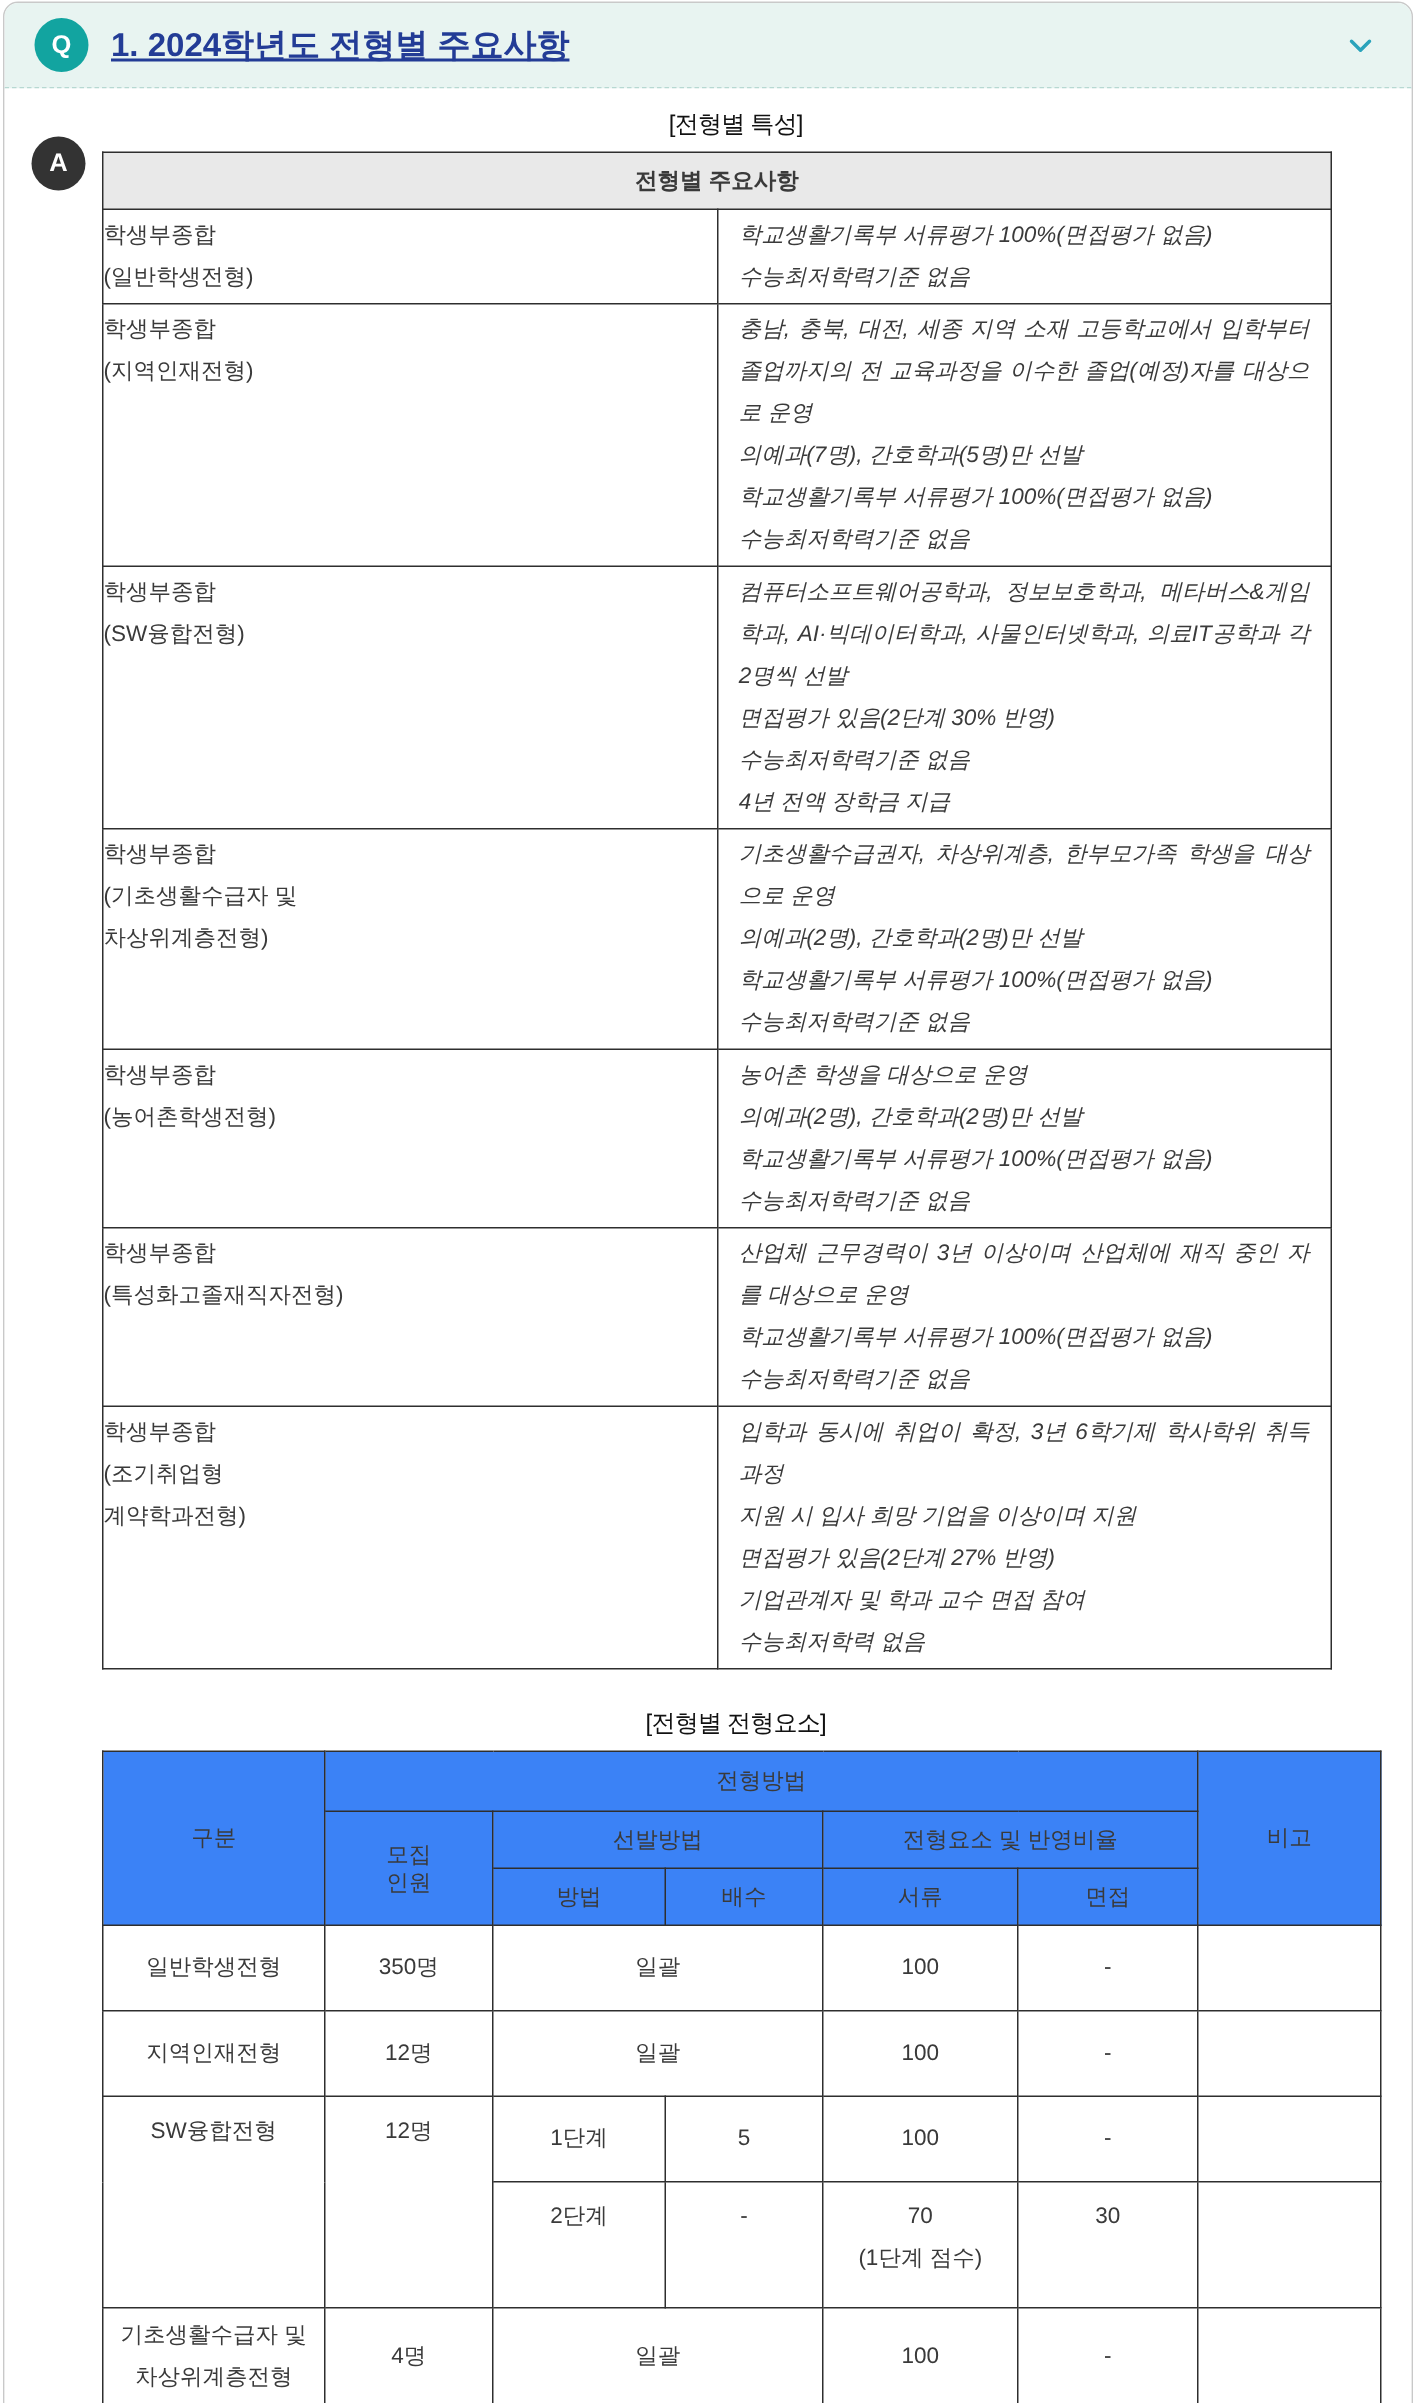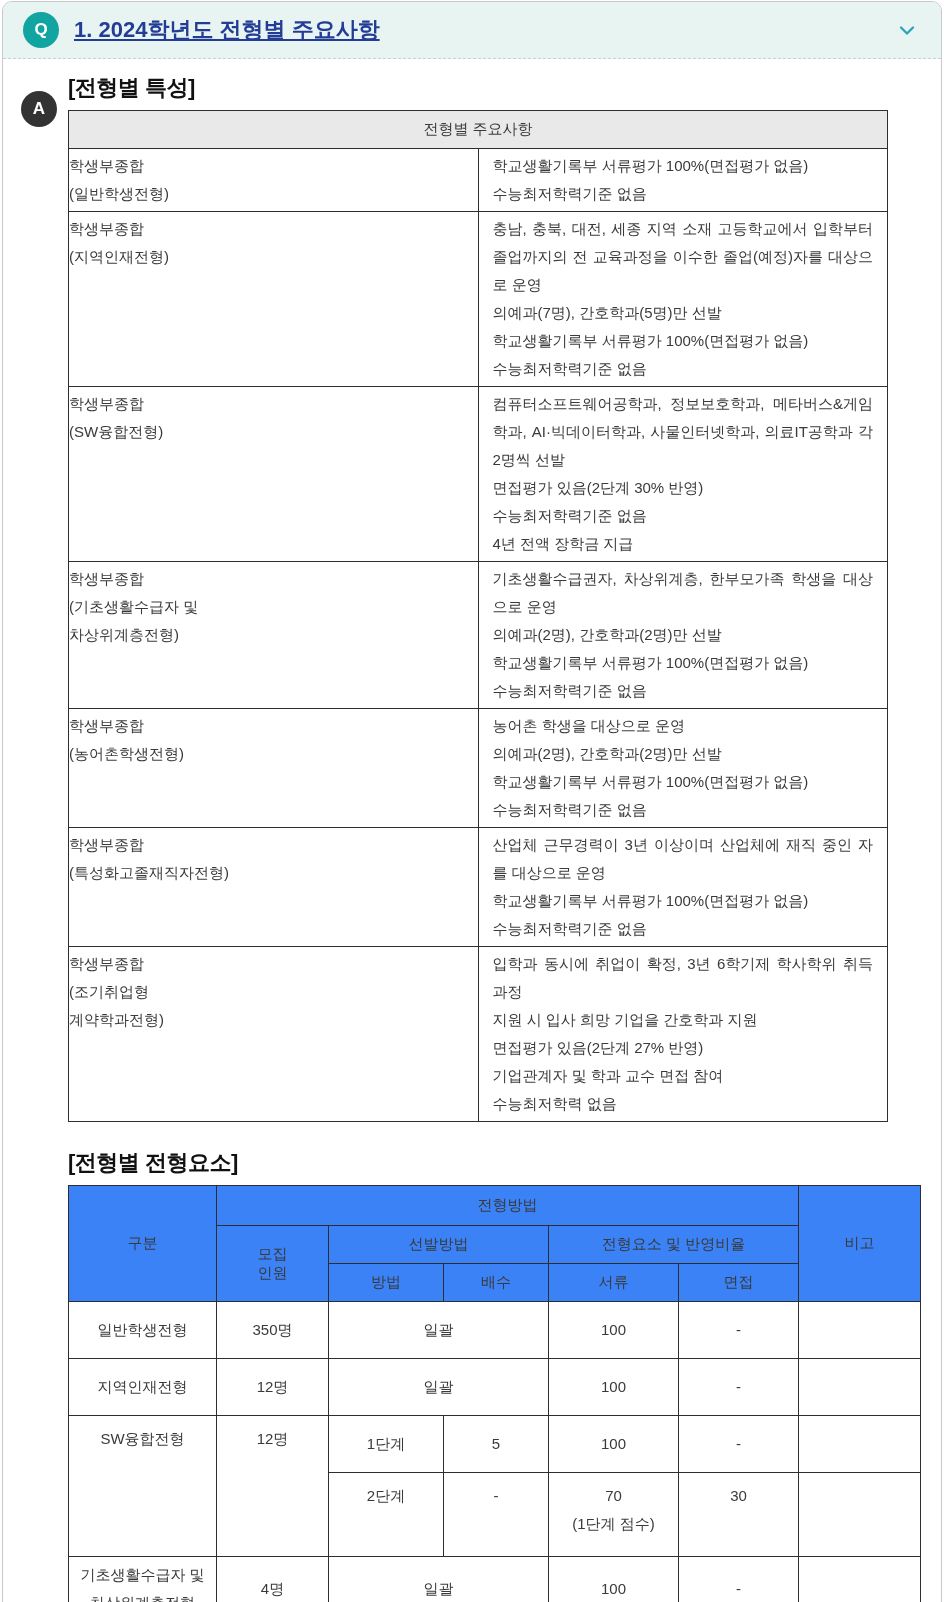--- a/index.html
+++ b/index.html
@@ -25,35 +25,36 @@
   .badge.a { background:#333; position:absolute; left:18px; top:32px; }
   .qtitle {
     color:#233c96; font-weight:bold; font-size:22px;
     text-decoration:underline; cursor:pointer;
   }
   .chev { margin-left:auto; display:flex; align-items:center; cursor:pointer; }
 
   
   .content { position:relative; padding:14px 28px 22px 65px; background:#fff; }
   h3.sect {
-    margin:0 0 7px 0; font-size:22px; color:#111; font-weight:bold;
+    margin:0 0 7px 0; font-size:16px; color:#111; font-weight:normal;
     letter-spacing:-0.5px;
+    text-align:center;
   }
 
   table { border-collapse:collapse; font-size:15px; color:#3a3a3a; }
   table td, table th { border:1px solid #2e2e2e; }
 
   
   .t1 { width:820px; margin-bottom:26px; table-layout:fixed; }
   .t1 thead th {
-    background:#e9e9e9; font-weight:normal; height:38px; text-align:center;
+    background:#e9e9e9; font-weight:bold; height:38px; text-align:center;
   }
   .t1 td { vertical-align:top; line-height:28px; padding:3px 0; }
   .t1 td.label { width:165px; text-align:left; }
-  .t1 td.desc { padding:3px 14px; }
+  .t1 td.desc { padding:3px 14px;font-style:italic; }
   .t1 td.desc div { text-align:justify; }
 
   
   .t2 { width:852px; table-layout:fixed; text-align:center; }
   .t2 col.c1{width:148px;} .t2 col.c2{width:112px;} .t2 col.c3{width:115px;}
   .t2 col.c4{width:105px;} .t2 col.c5{width:130px;} .t2 col.c6{width:120px;}
   .t2 col.c7{width:122px;}
   .t2 th { background:#3b82f6; font-weight:normal; }
   .t2 thead tr.h1 { height:40px; } .t2 thead tr.h2 { height:38px; }
   .t2 thead tr.h3 { height:38px; }
@@ -161,21 +162,21 @@
             </td>
           </tr>
           <tr>
             <td class="label">
               <div>학생부종합</div>
               <div>(조기취업형</div>
               <div>계약학과전형)</div>
             </td>
             <td class="desc">
               <div>입학과 동시에 취업이 확정, 3년 6학기제 학사학위 취득 과정</div>
-              <div>지원 시 입사 희망 기업을 간호학과 지원</div>
+              <div>지원 시 입사 희망 기업을 이상이며 지원</div>
               <div>면접평가 있음(2단계 27% 반영)</div>
               <div>기업관계자 및 학과 교수 면접 참여</div>
               <div>수능최저학력 없음</div>
             </td>
           </tr>
         </tbody>
     </table>
 
     <h3 class="sect">[전형별 전형요소]</h3>
 

